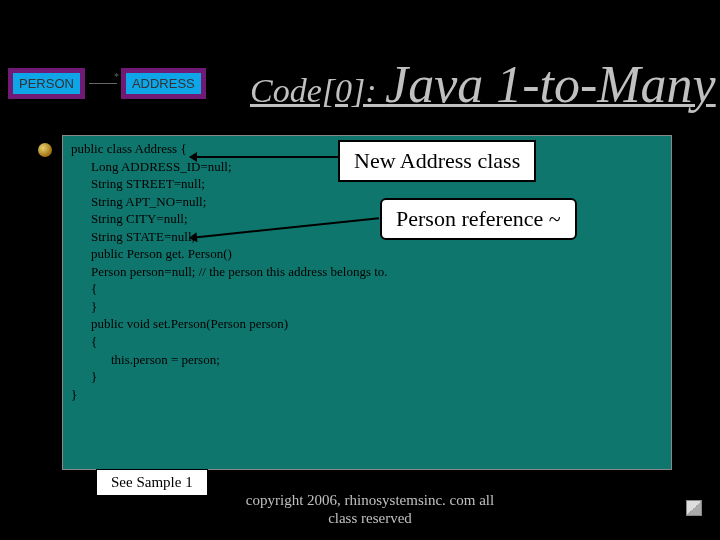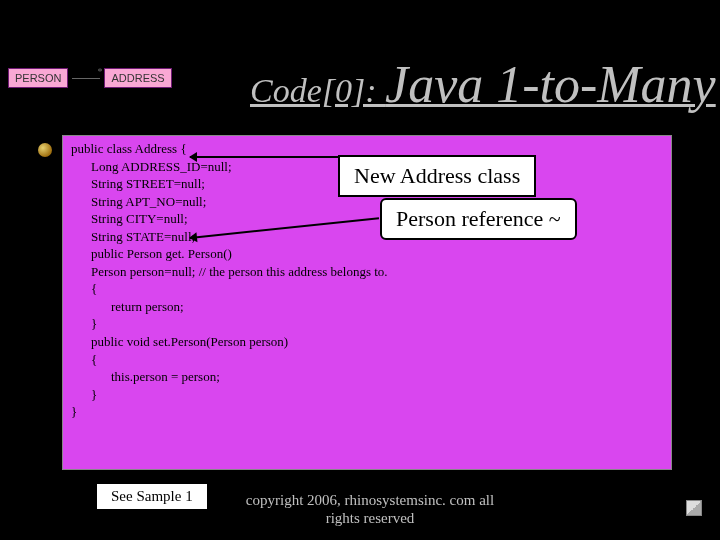--- a/index.html
+++ b/index.html
@@ -13,24 +13,24 @@
   }
   .uml-diagram {
     position: absolute;
     top: 68px;
     left: 8px;
     display: flex;
     align-items: center;
     gap: 4px;
   }
   .uml-box {
-    border: 1px solid #701a75;
-    background: #f9a8d4;
+    border: 5px solid #701a75;
+    background: #0ea5e9;
     padding: 3px 6px;
-    font-size: 11px;
+    font-size: 13px;
     color: #333;
     font-family: Arial, sans-serif;
   }
   .uml-line {
     width: 28px;
     height: 1px;
     background: #666;
     position: relative;
   }
   .uml-star {
@@ -60,56 +60,56 @@
     height: 14px;
     border-radius: 50%;
     background: radial-gradient(circle at 35% 35%, #e6d070, #a07010 70%);
   }
   .code-block {
     position: absolute;
     top: 135px;
     left: 62px;
     width: 610px;
     height: 335px;
-    background: #d946ef;
+    background: #0f766e;
     border: 1px solid #888;
     padding: 4px 8px;
     font-size: 13px;
     line-height: 1.35;
     color: #000;
   }
   .code-block .indent1 { padding-left: 20px; }
   .code-block .indent2 { padding-left: 40px; }
   .callout {
     position: absolute;
     background: #fff;
     border: 2px solid #000;
     padding: 6px 14px;
     font-size: 22px;
   }
-  .callout-1 { top: 155px; left: 338px; }
+  .callout-1 { top: 140px; left: 338px; }
   .callout-2 { top: 198px; left: 380px; border-radius: 6px; }
   .arrow {
     position: absolute;
     height: 2px;
     background: #000;
   }
   .arrow::before {
     content: "";
     position: absolute;
     left: -6px;
     top: -4px;
     border: 5px solid transparent;
     border-right: 8px solid #000;
   }
   .arrow-1 { top: 156px; left: 190px; width: 148px; }
   .arrow-2 { top: 237px; left: 190px; width: 190px; transform: rotate(-6deg); transform-origin: left center; }
   .footer-btn {
     position: absolute;
-    bottom: 30px;
+    bottom: 44px;
     left: 96px;
     background: #fff;
     border: 1px solid #000;
     padding: 4px 14px;
     font-size: 15px;
   }
   .footer-text {
     position: absolute;
     bottom: 12px;
     left: 240px;
@@ -149,30 +149,29 @@
 <div class="code-block">
   <div>public class Address {</div>
   <div class="indent1">Long ADDRESS_ID=null;</div>
   <div class="indent1">String STREET=null;</div>
   <div class="indent1">String APT_NO=null;</div>
   <div class="indent1">String CITY=null;</div>
   <div class="indent1">String STATE=null;</div>
   <div class="indent1">public Person get. Person()</div>
   <div class="indent1">Person person=null; // the person this address belongs to.</div>
   <div class="indent1">{</div>
-  <div class="indent2">return person;</div>
   <div class="indent1">}</div>
   <div class="indent1">public void set.Person(Person person)</div>
   <div class="indent1">{</div>
   <div class="indent2">this.person = person;</div>
   <div class="indent1">}</div>
   <div>}</div>
 </div>
 
 <div class="arrow arrow-1"></div>
 <div class="callout callout-1">New Address class</div>
 
 <div class="arrow arrow-2"></div>
 <div class="callout callout-2">Person reference ~</div>
 
 <div class="footer-btn">See Sample 1</div>
-<div class="footer-text">copyright 2006, rhinosystemsinc. com all rights reserved</div>
+<div class="footer-text">copyright 2006, rhinosystemsinc. com all class reserved</div>
 <div class="corner-icon"></div>
 
 </body></html>

